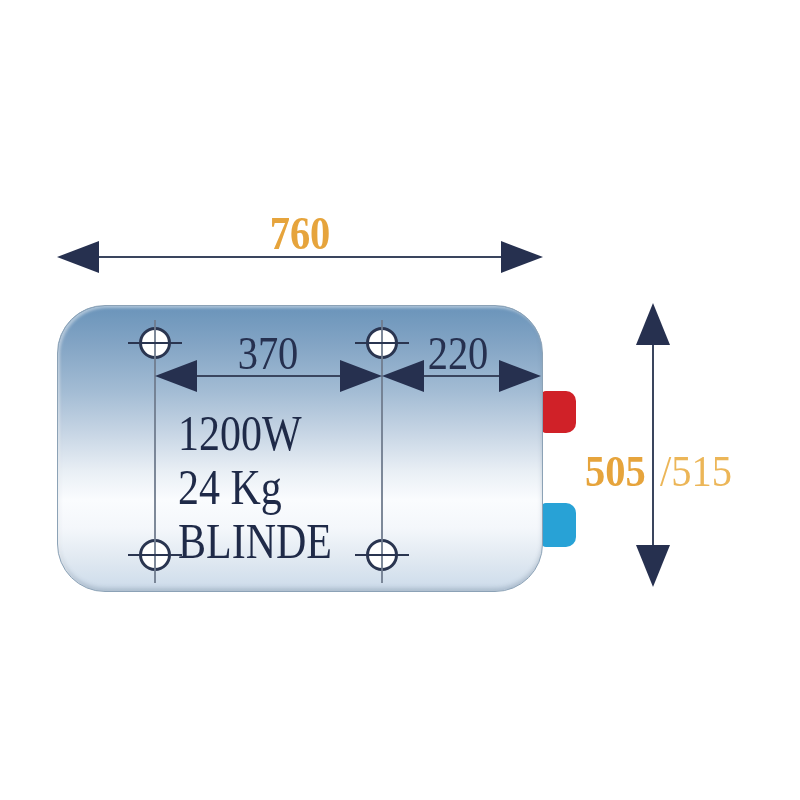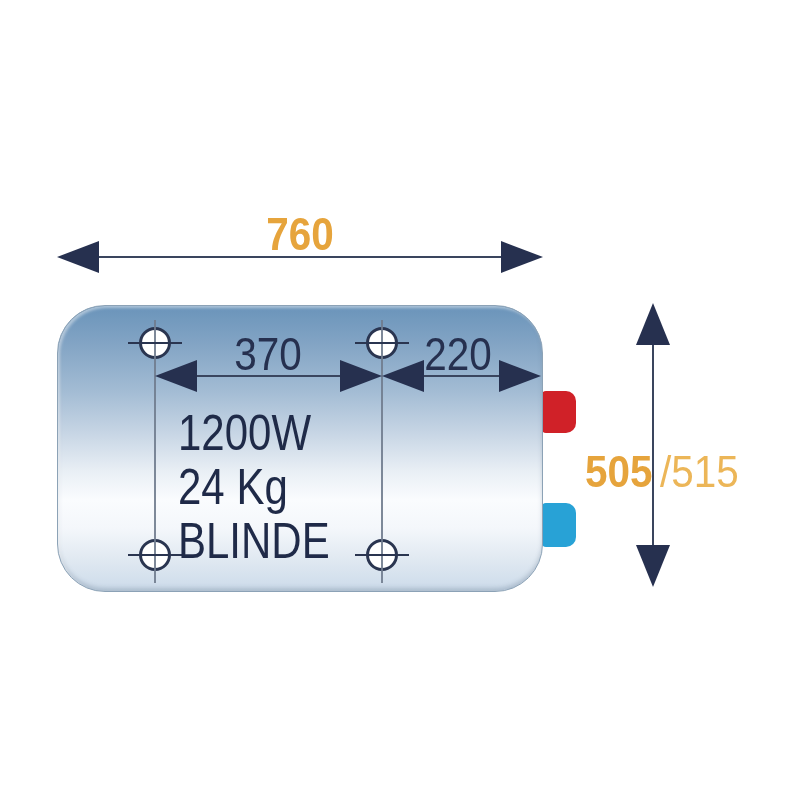--- a/index.html
+++ b/index.html
@@ -7,21 +7,21 @@
     --dimension-text-orange:#E6A43C;
     --dimension-text-orange-light:#ECB658;
     --hot-outlet-red:#D02128;
     --cold-inlet-blue:#28A2D6;
     --thin-line:#3A455E;
     --centerline:#707C8E;
   }
   html,body{margin:0;padding:0;background:#fff;}
   .canvas{
     position:relative;width:800px;height:800px;background:#ffffff;overflow:hidden;
-    font-family:Liberation Sans, sans-serif;
+    font-family:Liberation Serif, serif;
   }
   
   .dline{position:absolute;height:2px;background:var(--thin-line);}
   .vline{position:absolute;width:2px;background:var(--thin-line);}
   
   .ah{position:absolute;width:0;height:0;}
   .ah-left {border-top:16px solid transparent;border-bottom:16px solid transparent;border-right:42px solid var(--dimension-navy);}
   .ah-right{border-top:16px solid transparent;border-bottom:16px solid transparent;border-left:42px solid var(--dimension-navy);}
   .ah-up   {border-left:17px solid transparent;border-right:17px solid transparent;border-bottom:42px solid var(--dimension-navy);}
   .ah-down {border-left:17px solid transparent;border-right:17px solid transparent;border-top:42px solid var(--dimension-navy);}

